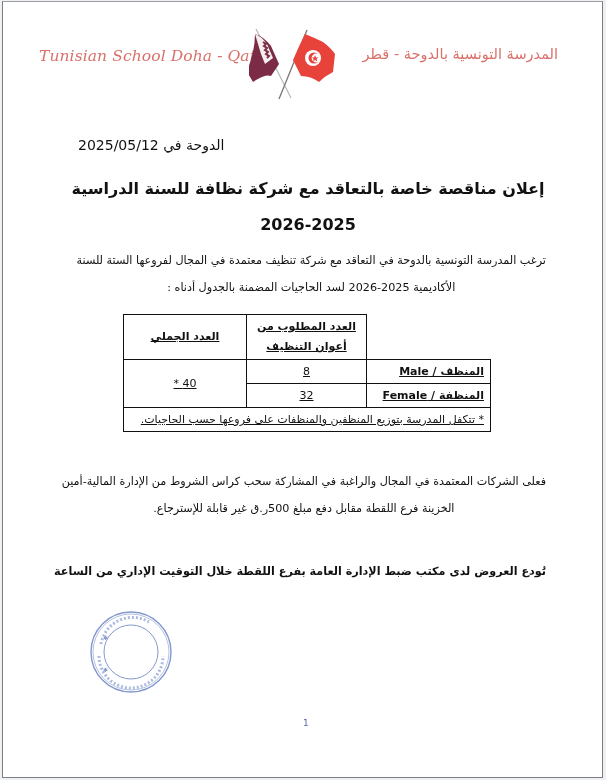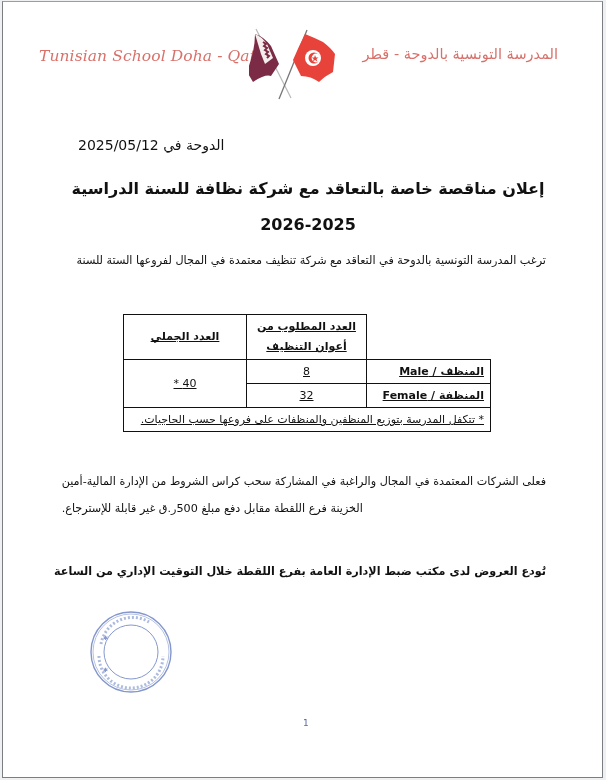--- a/index.html
+++ b/index.html
@@ -30,21 +30,21 @@
     
     .title {
       position: absolute; left: 60px; width: 490px; text-align: center; direction: rtl;
       font-weight: bold; font-size: 16px; color: #111;
     }
     .title.l1 { top: 177px; }
     .title.l2 { top: 204px; direction: ltr; margin-top: 9px; }
 
     
     .para { position: absolute; direction: rtl; font-size: 11.2px; line-height: 27px; color: #111; white-space: nowrap; }
-    .para .line { display: block; text-align: left; }
+    .para .line { display: block; text-align: center; }
     .p1 { right: 56px; top: 245px; }
     .p2 { right: 56px; top: 466px; }
     .p3 { right: 56px; top: 519px; font-size: 11.2px; line-height: 27.5px; margin-top: 37px; }
     .p3 .line.bold { font-weight: bold; }
     .p4 { right: 56px; top: 605px; }
     .p4 .lbl { font-weight: bold; text-decoration: underline; }
 
     
     table.needs {
       position: absolute; left: 120px; top: 312px; width: 368px;
@@ -94,20 +94,21 @@
     <div class="lh-ar">المدرسة التونسية بالدوحة - قطر</div>
   </div>
 
   <div class="date">الدوحة في 2025/05/12</div>
 
   <div class="title l1">إعلان مناقصة خاصة بالتعاقد مع شركة نظافة للسنة الدراسية</div>
   <div class="title l2">2026-2025</div>
 
   <div class="para p1">
     <span class="line">ترغب المدرسة التونسية بالدوحة في التعاقد مع شركة تنظيف معتمدة في المجال لفروعها الستة للسنة</span>
+    <span class="line">الأكاديمية 2025-2026 لسد الحاجيات المضمنة بالجدول أدناه :</span>
   </div>
 
   <table class="needs">
     <tbody>
         <tr>
       <td class="empty"></td>
       <td class="hdr">
         <div>العدد المطلوب من</div>
         <div>أعوان التنظيف</div>
       </td>

